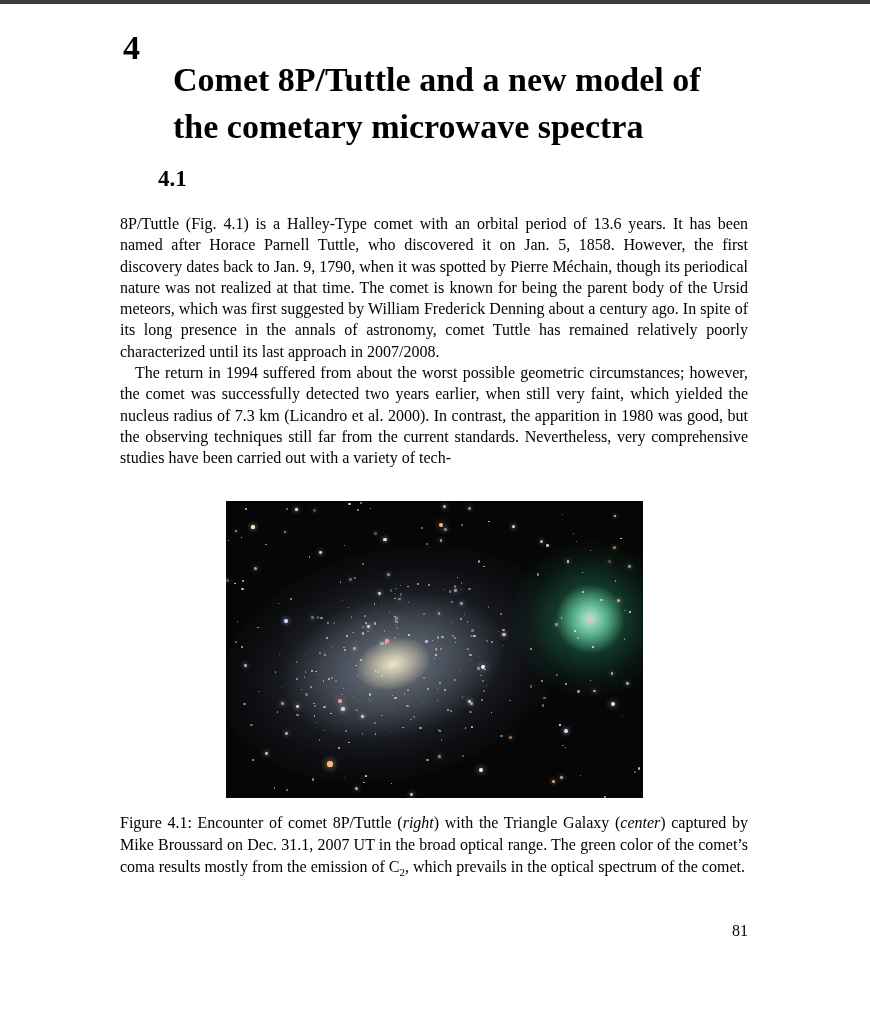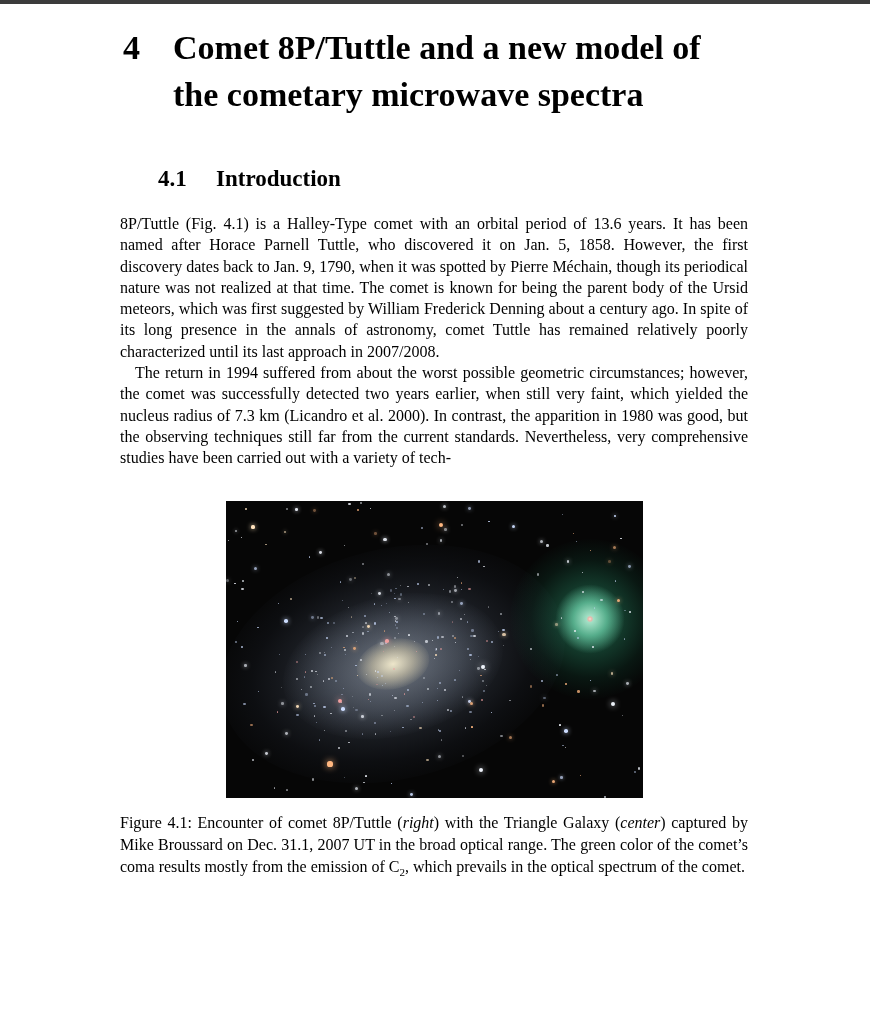--- a/index.html
+++ b/index.html
@@ -4,21 +4,21 @@
 <style>
   html,body{margin:0;padding:0;background:#ffffff;}
   .viewport{position:relative;width:870px;height:1011px;background:#ffffff;overflow:hidden;
             font-family:"Liberation Serif","DejaVu Serif",serif;color:#000;}
   .top-border{position:absolute;left:0;top:0;width:870px;height:4px;background:#3b3b3b;}
   .page{position:absolute;left:0;top:4px;width:870px;height:1007px;}
 
   .chapter-heading{position:absolute;left:123px;top:20px;width:630px;display:flex;
                    font-weight:bold;font-size:34px;line-height:47px;}
   .chapter-number{width:50px;flex:0 0 50px;}
-  .chapter-title{width:578px;}
+  .chapter-title{width:578px;margin-top:32px;}
 
   .section-heading{position:absolute;left:118px;top:160px;width:630px;display:flex;
                    font-weight:bold;font-size:23px;line-height:30px;margin-left:40px;}
   .section-number{width:58px;flex:0 0 58px;}
 
   .bodytext{position:absolute;left:120px;top:209px;width:628px;
             font-size:16px;line-height:21.3px;text-align:justify;}
   .bodytext p{margin:0;}
   .bodytext p.indented{text-indent:15px;}
 
@@ -53,21 +53,20 @@
   <div class="top-border"></div>
   <div class="page">
 
     <div class="chapter-heading">
       <span class="chapter-number">4</span>
       <span class="chapter-title">Comet 8P/Tuttle and a new model of the cometary microwave spectra</span>
     </div>
 
     <div class="section-heading">
       <span class="section-number">4.1</span>
-      <span class="section-title">Introduction</span>
     </div>
 
     <div class="bodytext">
       <p>8P/Tuttle (Fig. 4.1) is a Halley-Type comet with an orbital period of 13.6 years. It has been named after Horace Parnell Tuttle, who discovered it on Jan. 5, 1858. However, the first discovery dates back to Jan. 9, 1790, when it was spotted by Pierre Méchain, though its periodical nature was not realized at that time. The comet is known for being the parent body of the Ursid meteors, which was first suggested by William Frederick Denning about a century ago. In spite of its long presence in the annals of astronomy, comet Tuttle has remained relatively poorly characterized until its last approach in 2007/2008.</p>
       <p class="indented">The return in 1994 suffered from about the worst possible geometric circumstances; however, the comet was successfully detected two years earlier, when still very faint, which yielded the nucleus radius of 7.3 km (Licandro et al. 2000). In contrast, the apparition in 1980 was good, but the observing techniques still far from the current standards. Nevertheless, very comprehensive studies have been carried out with a variety of tech-</p>
     </div>
 
     <div class="figure">
       <div class="fig-image" id="fig-image" title="Green comet 8P/Tuttle at right beside the bluish spiral Triangle Galaxy at center on a black starry sky" style="background: rgb(6, 6, 6);">
         <div class="layer galaxy-haze"></div>
@@ -405,15 +404,16 @@
           <div class="star" style="left: 25.4px; top: 24.4px; height: 3.2px; width: 3.2px; background: rgb(255, 227, 189); opacity: 1; box-shadow: rgb(255, 227, 189) 0px 0px 4.8px;"></div>
           <div class="star" style="left: 385px; top: 201px; height: 4px; width: 4px; background: rgb(238, 242, 250); opacity: 1; box-shadow: rgb(238, 242, 250) 0px 0px 6px;"></div>
           <div class="star" style="left: 387.6px; top: 13.6px; height: 2.8px; width: 2.8px; background: rgb(205, 221, 255); opacity: 1; box-shadow: rgb(205, 221, 255) 0px 0px 4.2px;"></div>
           <div class="star" style="left: 338.2px; top: 228.2px; height: 3.6px; width: 3.6px; background: rgb(205, 221, 255); opacity: 1; box-shadow: rgb(205, 221, 255) 0px 0px 5.4px;"></div>
           <div class="star" style="left: 58.2px; top: 118.2px; height: 3.6px; width: 3.6px; background: rgb(205, 221, 255); opacity: 1; box-shadow: rgb(205, 221, 255) 0px 0px 5.4px;"></div>
         </div>
     </div>
 
     <div class="figure-caption" id="figure-caption"><span>Figure 4.1: Encounter of comet 8P/Tuttle (</span><i>right</i><span>) with the Triangle Galaxy (</span><i>center</i><span>) captured by Mike Broussard on Dec. 31.1, 2007 UT in the broad optical range. The green color of the comet’s coma results mostly from the emission of C</span><sub>2</sub><span>, which prevails in the optical spectrum of the comet.</span></div>
 
+    <div class="page-number">81</div>
 
   </div>
 </div>
 
 </body></html>

